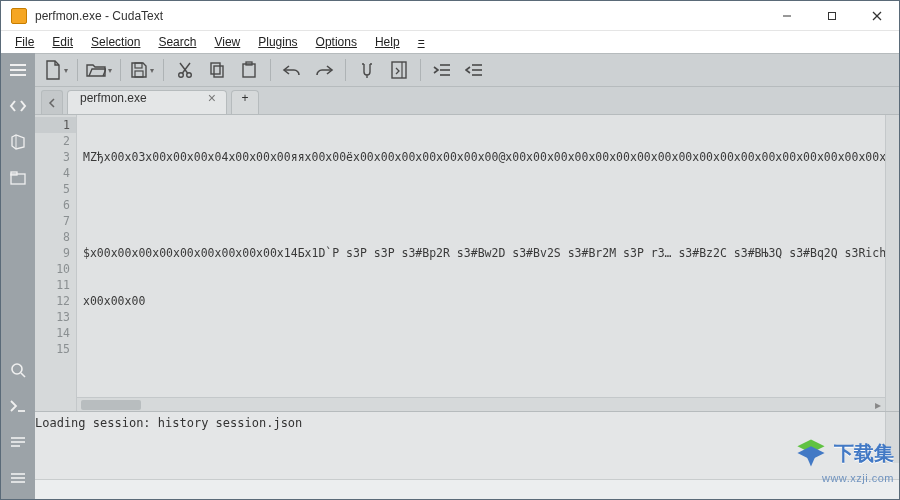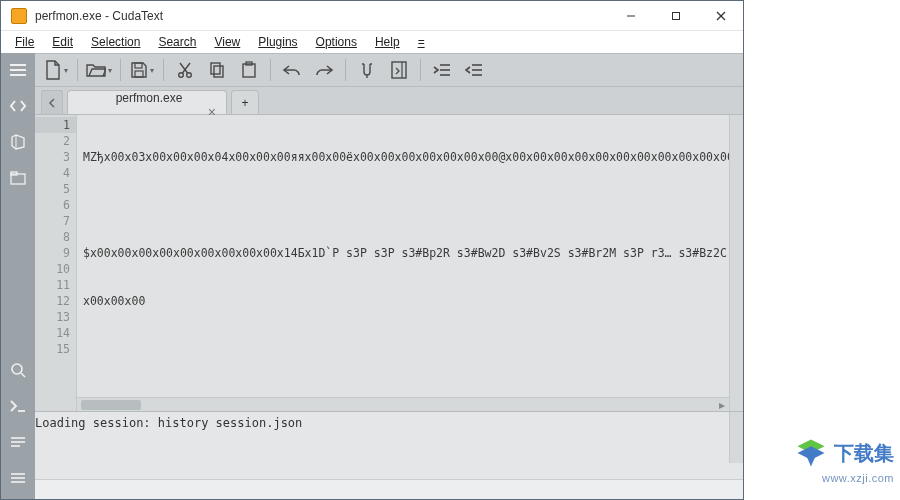--- a/index.html
+++ b/index.html
@@ -1,17 +1,17 @@
 <!DOCTYPE html>
 <html><head>
 <meta charset="utf-8">
 <style>
   * { box-sizing: border-box; margin: 0; padding: 0; }
   html, body { width: 900px; height: 500px; overflow: hidden; font-family: "Segoe UI", Arial, sans-serif; font-size: 12px; background: #fff; }
-  .window { width: 744px; height: 500px; border: 1px solid #5a6a78; display: flex; flex-direction: column; background: #fff; }
+  .window { width: 900px; height: 500px; border: 1px solid #5a6a78; display: flex; flex-direction: column; background: #fff; }
   
   .titlebar { height: 30px; display: flex; align-items: center; background: #fff; border-bottom: 1px solid #e5e5e5; }
   .titlebar .app-icon { width: 16px; height: 16px; margin: 0 8px 0 10px; background: #f5a623; border: 1px solid #c77d00; border-radius: 2px; }
   .titlebar .title { flex: 1; font-size: 12px; color: #333; }
   .winbtns { display: flex; height: 100%; }
   .winbtn { width: 45px; display: flex; align-items: center; justify-content: center; color: #333; }
   .winbtn svg { width: 10px; height: 10px; }
   
   .menubar { height: 22px; display: flex; align-items: center; padding: 0 6px; gap: 2px; background: #fff; }
   .menubar .item { padding: 2px 8px; font-size: 12px; color: #222; text-decoration: underline; }
@@ -25,21 +25,21 @@
   
   .maincol { flex: 1; display: flex; flex-direction: column; min-width: 0; }
   
   .toolbar { height: 34px; background: #cdd1d3; border-top: 1px solid #b6bbbd; border-bottom: 1px solid #b6bbbd; display: flex; align-items: center; padding: 0 6px; gap: 2px; }
   .tbtn { width: 30px; height: 26px; display: flex; align-items: center; justify-content: center; color: #4a4a4a; border-radius: 2px; }
   .tsep { width: 1px; height: 22px; background: #aeb3b5; margin: 0 4px; }
   .tbtn .caret { font-size: 8px; margin-left: 2px; color: #666; }
   
   .tabstrip { height: 28px; background: #cdd1d3; display: flex; align-items: flex-end; padding-left: 6px; gap: 0; border-bottom: 1px solid #b6bbbd;}
   .tabstrip .arrow { width: 22px; height: 24px; display:flex; align-items:center; justify-content:center; color:#666; background:#c4c8ca; border:1px solid #b6bbbd; border-bottom:none; border-radius:3px 3px 0 0; margin-right:4px;}
-  .tab { height: 24px; min-width: 160px; background: #e4e6e7; border: 1px solid #b6bbbd; border-bottom: none; border-radius: 4px 4px 0 0; display: flex; align-items: center; padding: 0 8px 0 12px; font-size: 12px; color: #333; position: relative; flex-direction: column; }
+  .tab { height: 24px; min-width: 160px; background: #e4e6e7; border: 1px solid #b6bbbd; border-bottom: none; border-radius: 4px 4px 0 0; display: flex; padding: 0 8px 0 12px; font-size: 12px; color: #333; position: relative; }
   .tab .close { margin-left: auto; color: #777; font-size: 14px; line-height: 1; padding: 0 2px;}
   .tab.plus { min-width: 28px; width: 28px; justify-content: center; background:#d6d9da; margin-left:4px; padding:0;}
   
   .editor-wrap { flex: 1; display: flex; min-height: 0; background: #e0e2e3; position: relative; }
   .gutter { width: 42px; background: #d6d9da; border-right: 1px solid #c4c8ca; font-family: Menlo, Consolas, monospace; font-size: 11.5px; color: #8a8f91; text-align: right; padding: 2px 6px 0 0; line-height: 16px; }
   .gutter .current { background: #c8ccce; color: #555; display:block; margin-right:-6px; padding-right:6px;}
   .code { flex: 1; overflow: hidden; font-family: Menlo, Consolas, monospace; font-size: 11.5px; color: #3a3a3a; line-height: 16px; padding: 2px 0 0 6px; white-space: pre; position: relative; }
   .code .line { height: 16px; white-space: pre; overflow: hidden; }
   .hscroll { position: absolute; left: 42px; right: 14px; bottom: 0; height: 14px; background: #d6d9da; border-top: 1px solid #c4c8ca; display:flex; align-items:center;}
   .hscroll .thumb { width: 60px; height: 10px; background: #b8bdbf; border-radius: 2px; margin-left: 4px;}

